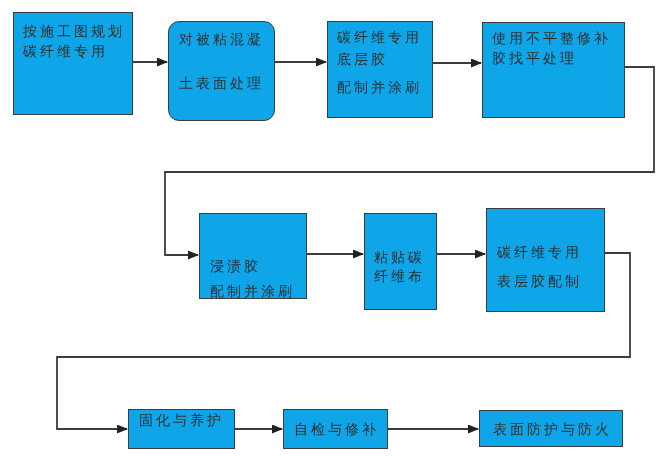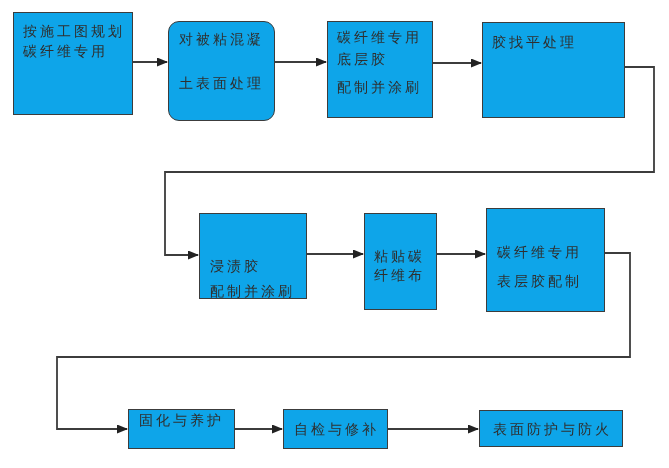--- a/index.html
+++ b/index.html
@@ -30,21 +30,21 @@
   .n2{left:168px;top:21px;width:107px;height:100px;padding:9px 2px 0 10px;border-radius:11px;}
   .n2 .l2{margin-top:28px;}
   .n3{left:327px;top:21px;width:106px;height:97px;padding:7px 2px 0 9px;}
   .n3 .l2{margin-top:6px;}
   .n3 .l3{margin-top:12px;}
   .n4{left:482px;top:22px;width:143px;height:96px;padding:7px 2px 0 9px;}
   .n4 .l2{margin-top:4px;}
   
   .n5{left:199px;top:213px;width:108px;height:86px;padding:44px 2px 0 10px;}
   .n5 .l2{margin-top:9px;}
-  .n6{left:364px;top:213px;width:73px;height:97px;padding:35px 2px 0 9px;font-family:Liberation Serif, serif;}
+  .n6{left:364px;top:213px;width:73px;height:97px;padding:35px 2px 0 9px;}
   .n6 .l2{margin-top:3px;}
   .n7{left:486px;top:208px;width:119px;height:104px;padding:35px 2px 0 10px;}
   .n7 .l2{margin-top:13px;}
   
   .n8{left:128px;top:409px;width:107px;height:40px;padding:2px 2px 0 10px;}
   .n9{left:283px;top:409px;width:105px;height:40px;padding:11px 2px 0 10px;}
   .n10{left:479px;top:410px;width:144px;height:37px;padding:10px 4px 0 13px;}
 </style>
 </head>
 <body>
@@ -78,20 +78,21 @@
     <span class="ln l2">土表面处理</span>
   </div>
 
   <div class="node n3">
     <span class="ln l1">碳纤维专用</span>
     <span class="ln l2">底层胶</span>
     <span class="ln l3">配制并涂刷</span>
   </div>
 
   <div class="node n4">
+    <span class="ln l1">使用不平整修补</span>
     <span class="ln l2">胶找平处理</span>
   </div>
 
   <div class="node n5">
     <span class="ln l1">浸渍胶</span>
     <span class="ln l2">配制并涂刷</span>
   </div>
 
   <div class="node n6">
     <span class="ln l1">粘贴碳</span>

